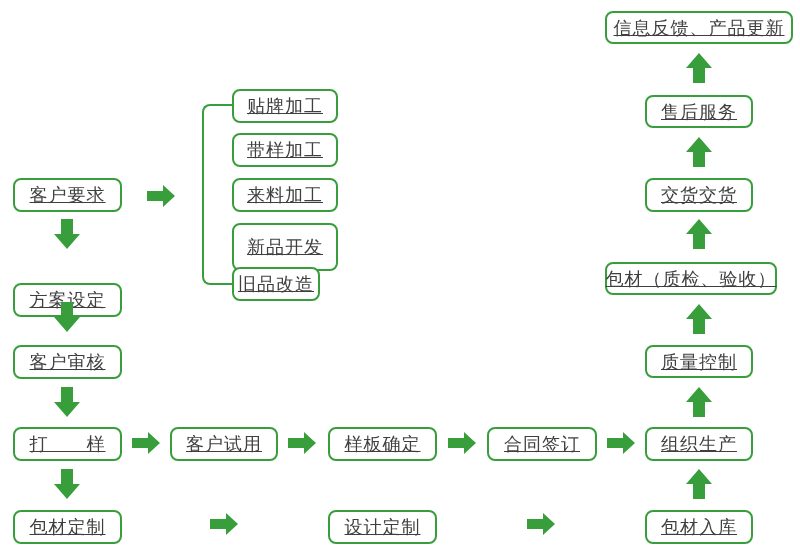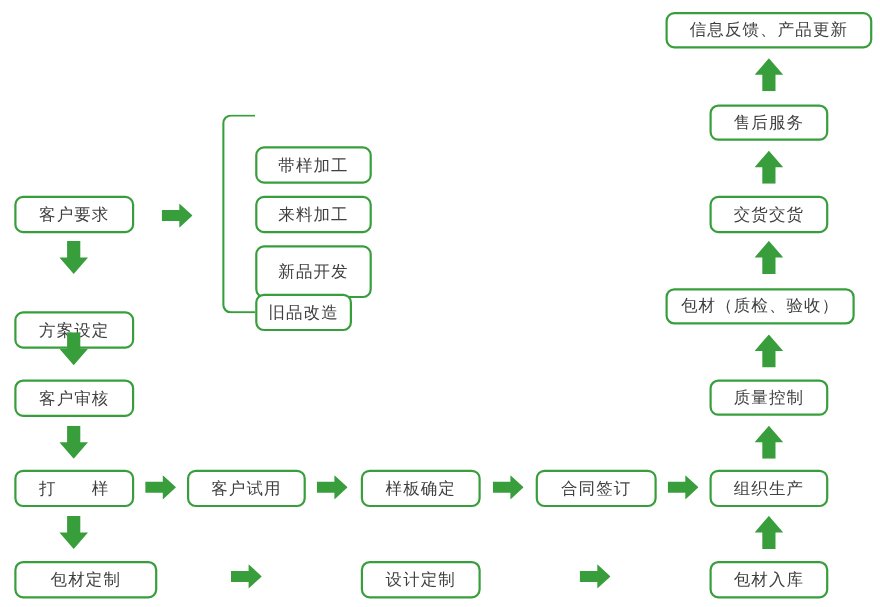--- a/index.html
+++ b/index.html
@@ -20,46 +20,48 @@
   }
   .node {
     position: absolute;
     display: flex;
     align-items: center;
     justify-content: center;
     background: var(--box_bg);
     border: 2px solid var(--green);
     border-radius: 8px;
     color: var(--text);
-    font-size: 15px;
+    font-size: 18px;
     letter-spacing: 1px;
     white-space: nowrap;
     line-height: 1;
+    text-decoration: underline;
   }
   .arrow { position: absolute; display: block; }
   .bracket {
     position: absolute;
     border: 2px solid var(--green);
     border-right: none;
     border-radius: 8px 0 0 8px;
     background: transparent;
   }
 </style>
 </head>
 <body>
 
 <div class="canvas">
 
   <div class="node" style="left:13px; top:178px; width:109px; height:34px;">客户要求</div>
   <div class="node" style="left:13px; top:262px; width:109px; height:34px;margin-top:21px;">方案设定</div>
   <div class="node" style="left:13px; top:345px; width:109px; height:34px;">客户审核</div>
   <div class="node" style="left:13px; top:427px; width:109px; height:34px;">打　　样</div>
-  <div class="node" style="left:13px; top:510px; width:130px; height:34px;">包材定制</div>
+  <div class="node" style="left:13px; top:510px; width:109px; height:34px;">包材定制</div>
 
   <div class="bracket" style="left:202px; top:104px; width:30px; height:181px;"></div>
+  <div class="node" style="left:232px; top:89px; width:106px; height:34px;">贴牌加工</div>
   <div class="node" style="left:232px; top:133px; width:106px; height:34px;">带样加工</div>
   <div class="node" style="left:232px; top:178px; width:106px; height:34px;">来料加工</div>
   <div class="node" style="left:232px; top:223px; width:106px; height:48px;">新品开发</div>
   <div class="node" style="left:232px; top:267px; width:88px; height:34px;">旧品改造</div>
 
   <div class="node" style="left:170px; top:427px; width:108px; height:34px;">客户试用</div>
   <div class="node" style="left:328px; top:427px; width:109px; height:34px;">样板确定</div>
   <div class="node" style="left:487px; top:427px; width:110px; height:34px;">合同签订</div>
   <div class="node" style="left:645px; top:427px; width:108px; height:34px;">组织生产</div>
 

